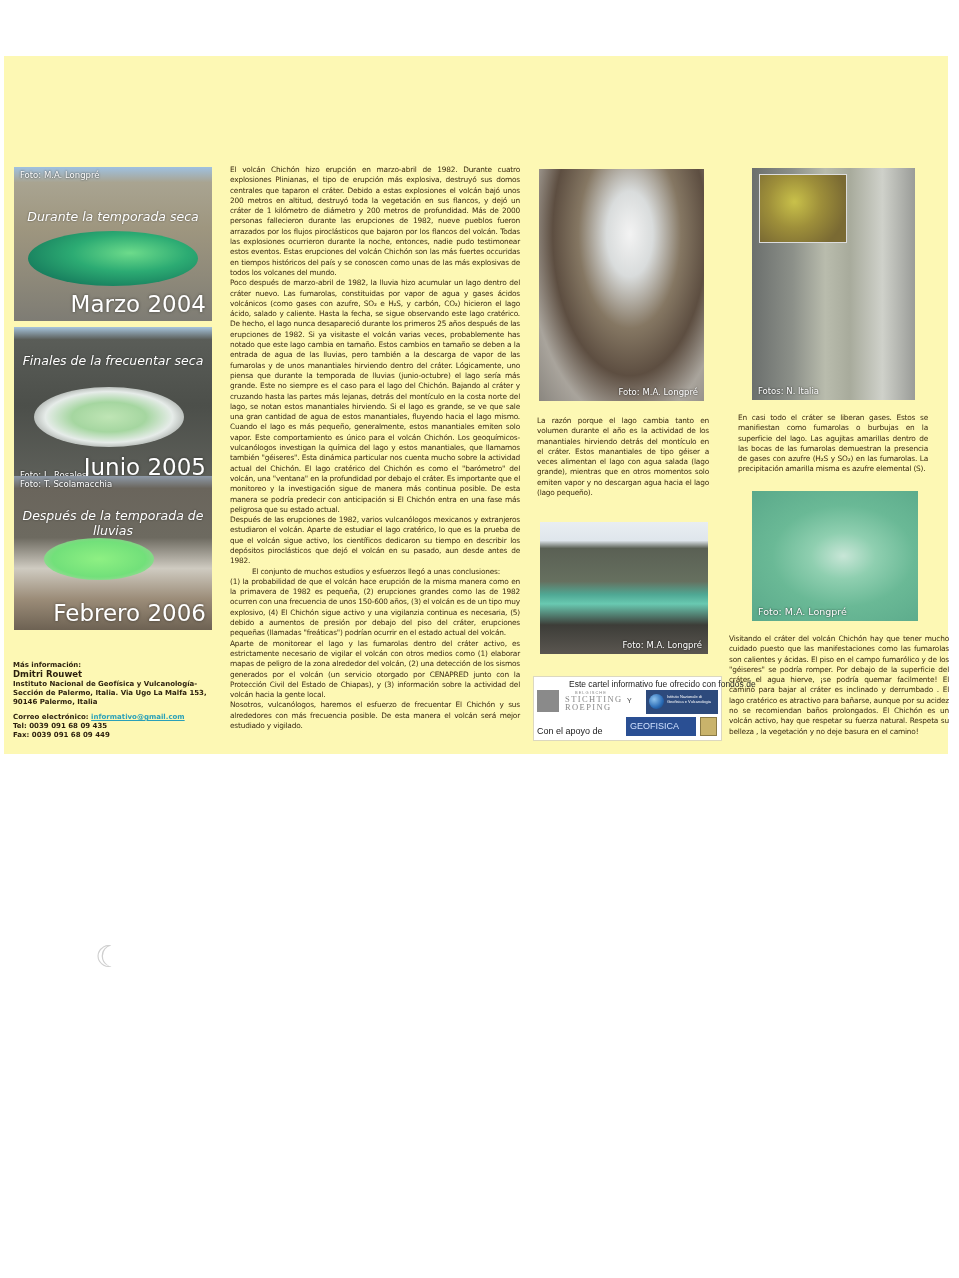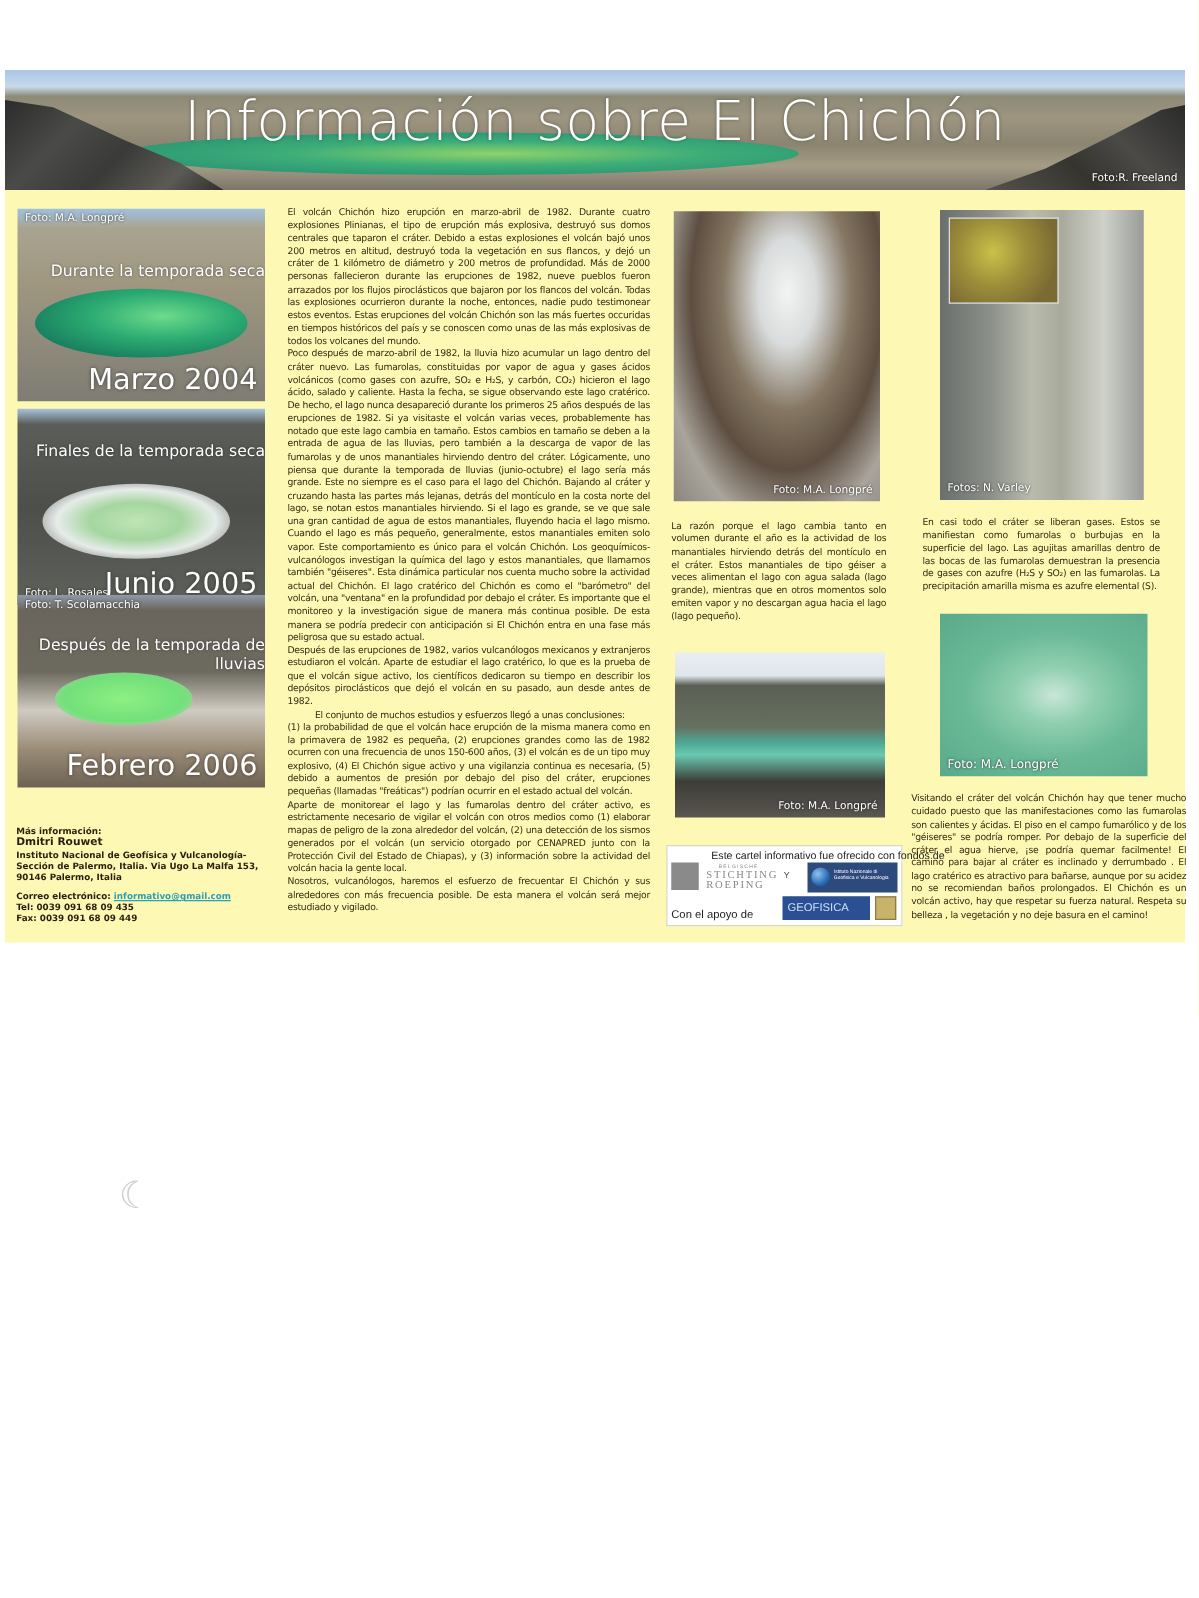--- a/index.html
+++ b/index.html
@@ -35,22 +35,22 @@
     color: #ffffff; letter-spacing: 0.5px; text-shadow: 0 0 3px rgba(0,0,0,0.35);
   }
   .credit {
     position: absolute; font-size: 8.5px; color: #ffffff; text-shadow: 0 0 2px rgba(0,0,0,0.8);
     font-family: "DejaVu Sans", sans-serif;
   }
   .banner .credit { right: 6px; bottom: 4px; }
 
   .photo { position: absolute; overflow: hidden; }
   .photo .caption-top {
-    position: absolute; left: 0; width: 100%; text-align: right; color: #fff;
-    font-size: 12.5px; text-shadow: 0 0 2px rgba(0,0,0,0.5);
+    position: absolute; left: 0; width: 100%; text-align: center; color: #fff;
+    font-size: 12.5px; text-shadow: 0 0 2px rgba(0,0,0,0.5); font-style: italic;
   }
   .photo .date {
     position: absolute; right: 6px; bottom: 4px; color: #fff; font-size: 23px;
     text-shadow: 0 0 3px rgba(0,0,0,0.5);
   }
   .photo .lake {
     position: absolute; border-radius: 50%;
   }
 
   .p1 { left: 10px; top: 111px; width: 198px; height: 154px;
@@ -115,38 +115,31 @@
   .sponsor .geofisica { position: absolute; left: 92px; top: 40px; width: 70px; height: 19px; background: #2a4f93; color: #cfe0ff; font-size: 9px; line-height: 19px; padding-left: 4px; box-sizing: border-box; }
   .sponsor .unam { position: absolute; left: 166px; top: 40px; width: 17px; height: 19px; background: #c9b36b; border: 1px solid #8a7a45; box-sizing: border-box; }
 
   .artifact { position: absolute; left: 95px; top: 935px; width: 30px; height: 44px; color: #cfcfcf; font-size: 30px; line-height: 44px; font-family: "DejaVu Serif", serif; }
 </style>
 </head>
 <body>
 
 <div class="poster">
 
-  <div class="banner">
-    <div class="lake"></div>
-    <div class="rocks-left"></div>
-    <div class="rocks-right"></div>
-    <div class="title">Información sobre El Chichón</div>
-    <div class="credit">Foto:R. Freeland</div>
-  </div>
 
   <div class="photo p1">
     <div class="lake"></div>
     <div class="credit credit-tl">Foto: M.A. Longpré</div>
     <div class="caption-top" style="top:42px">Durante la temporada seca</div>
     <div class="date">Marzo 2004</div>
   </div>
 
   <div class="photo p2">
     <div class="lake"></div>
-    <div class="caption-top" style="top:26px">Finales de la temporada seca</div>
+    <div class="caption-top" style="top:26px">Finales de la frecuentar seca</div>
     <div class="credit credit-bl">Foto: L. Rosales</div>
     <div class="date">Junio 2005</div>
   </div>
 
   <div class="photo p3">
     <div class="lake"></div>
     <div class="credit credit-tl">Foto: T. Scolamacchia</div>
     <div class="caption-top" style="top:32px">Después de la temporada de lluvias</div>
     <div class="date">Febrero 2006</div>
   </div>
@@ -198,21 +191,21 @@
       <div class="globe"></div>
       <div class="txt">Istituto Nazionale di Geofisica e Vulcanologia</div>
     </div>
     <div class="line2">Con el apoyo de</div>
     <div class="geofisica">GEOFISICA</div>
     <div class="unam"></div>
   </div>
 
   <div class="photo p6">
     <div class="inset"></div>
-    <div class="credit credit-bl">Fotos: N. Varley</div>
+    <div class="credit credit-bl">Fotos: N. Italia</div>
   </div>
   <div class="text-col cap2">En casi todo el cráter se liberan gases. Estos se manifiestan como fumarolas o burbujas en la superficie del lago. Las agujitas amarillas dentro de las bocas de las fumarolas demuestran la presencia de gases con azufre (H₂S y SO₂) en las fumarolas. La precipitación amarilla misma es azufre elemental (S).</div>
 
   <div class="photo p7">
     <div class="credit credit-bl" style="font-size:9.5px">Foto: M.A. Longpré</div>
   </div>
   <div class="text-col cap3">Visitando el cráter del volcán Chichón hay que tener mucho cuidado puesto que las manifestaciones como las fumarolas son calientes y ácidas. El piso en el campo fumarólico y de los "géiseres" se podría romper. Por debajo de la superficie del cráter el agua hierve, ¡se podría quemar facilmente! El camino para bajar al cráter es inclinado y derrumbado . El lago cratérico es atractivo para bañarse, aunque por su acidez no se recomiendan baños prolongados. El Chichón es un volcán activo, hay que respetar su fuerza natural. Respeta su belleza , la vegetación y no deje basura en el camino!</div>
 </div>
 
 <div class="artifact">☾</div>

